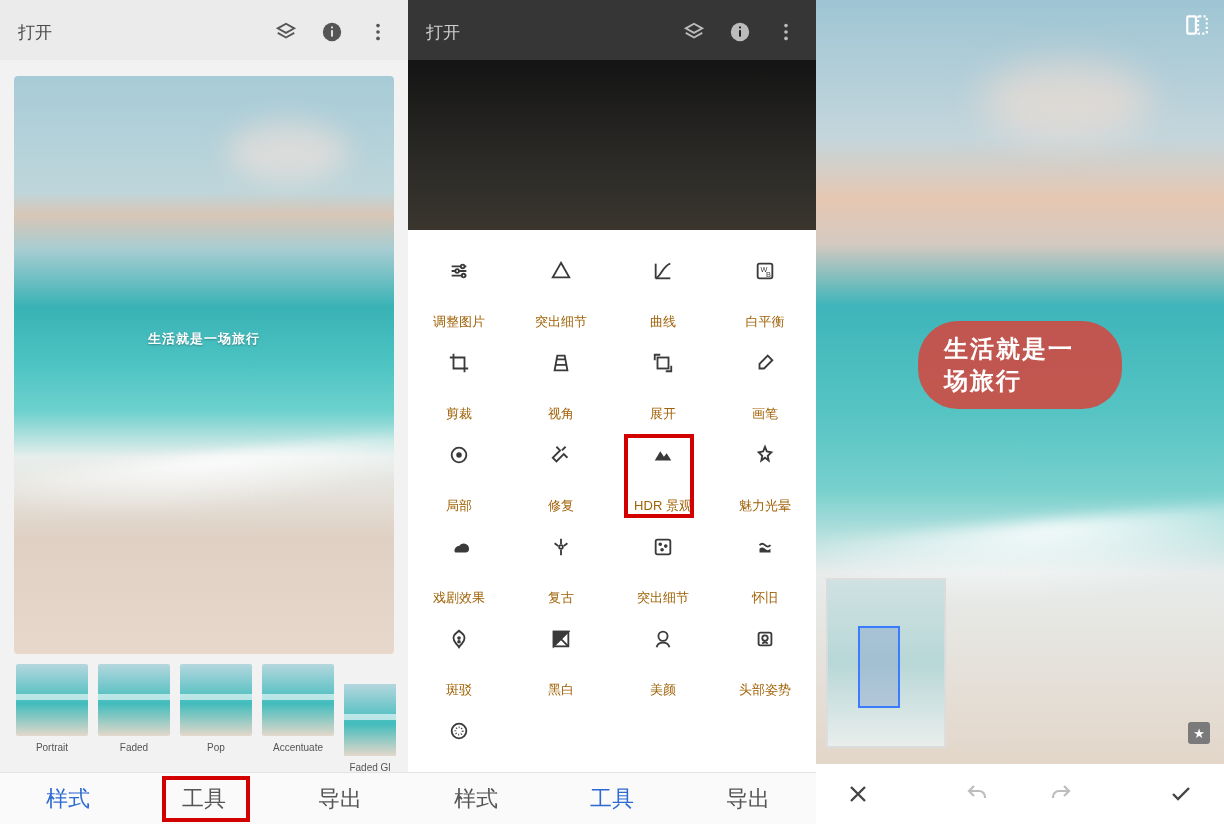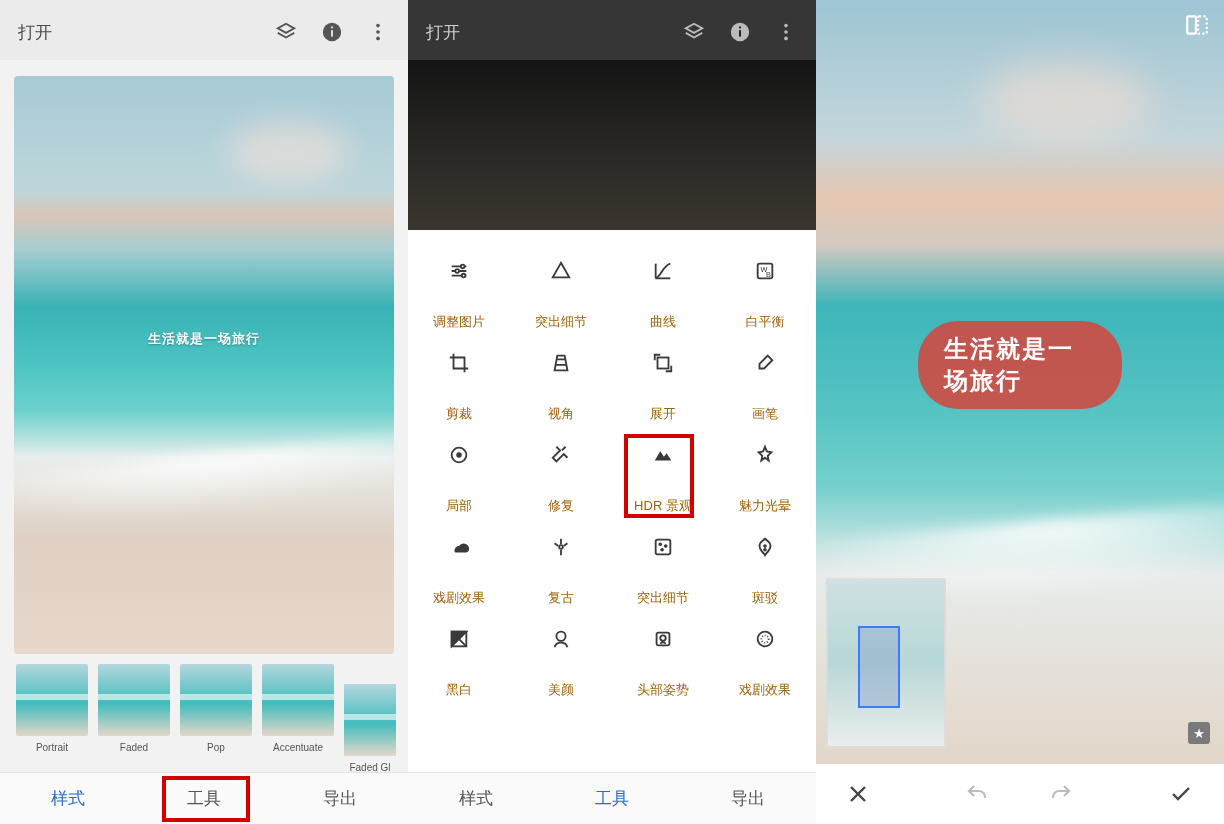--- a/index.html
+++ b/index.html
@@ -68,21 +68,21 @@
   }
   .style-thumb .thumb::after { content:""; position:absolute; top:42%; left:0; right:0; height:6px;
     background:rgba(255,255,255,.6); }
   .style-thumb span { font-size:10px; color:#555; margin-top:6px; white-space:nowrap; }
 
   .bottom-tabs {
     height: 52px; display:flex; background:#fafafa; border-top:1px solid #e4e4e4;
   }
   .bottom-tabs div {
     flex:1; display:flex; align-items:center; justify-content:center;
-    font-size:17px; color:#555;
+    font-size:22px; color:#555;
   }
   .bottom-tabs div.active { color:#2e6bd1; font-weight:500; }
 
   .red-box { position:absolute; border:4px solid #d30000; pointer-events:none; }
 
   
   .p2 { width: 408px; background:#fff; }
   .p2 .topbar { background:rgba(10,10,10,.82); color:#bbb; }
   .p2 .topbar .open { color:#cfcfcf; }
   .p2 .dark-area {
@@ -367,20 +367,29 @@
       <div class="tool">
         <div class="ic">
           <svg width="22" height="22" viewBox="0 0 24 24" stroke="#3a3a3a" stroke-width="2" fill="none">
             <rect x="4" y="4" width="16" height="16" rx="2"></rect>
             <circle cx="9" cy="9" r="1" fill="#3a3a3a"></circle>
             <circle cx="15" cy="11" r="1" fill="#3a3a3a"></circle>
             <circle cx="11" cy="15" r="1" fill="#3a3a3a"></circle>
           </svg>
         </div>
         <span>突出细节</span>
+      </div>
+      <div class="tool">
+        <div class="ic">
+          <svg width="22" height="22" viewBox="0 0 24 24" fill="#3a3a3a">
+            <path d="M6 14c2-2 4-2 6 0s4 2 6 0v4H6z"></path>
+            <path d="M6 10c2-2 4-2 6 0s4 2 6 0" fill="none" stroke="#3a3a3a" stroke-width="2"></path>
+          </svg>
+        </div>
+        <span>怀旧</span>
       </div>
       <div class="tool">
         <div class="ic">
           <svg width="22" height="22" viewBox="0 0 24 24" stroke="#3a3a3a" stroke-width="2" fill="none">
             <path d="M12 3c3 3 6 3 6 8s-3 5-6 10c-3-5-6-5-6-10s3-5 6-8z"></path>
             <circle cx="12" cy="11" r="1" fill="#3a3a3a"></circle>
             <circle cx="12" cy="15" r="1" fill="#3a3a3a"></circle>
           </svg>
         </div>
         <span>斑驳</span>

